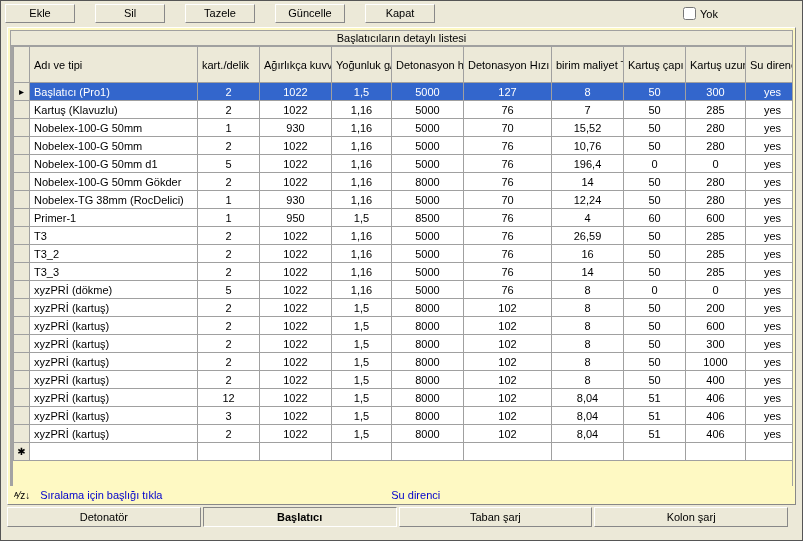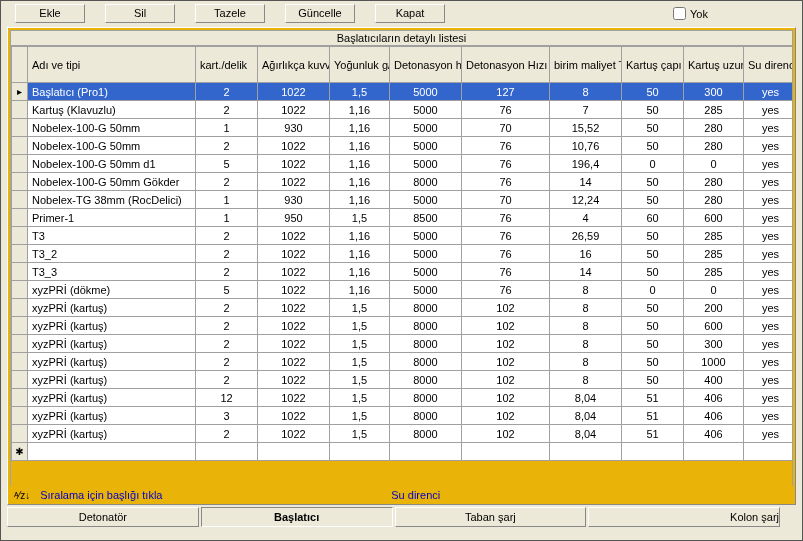--- a/index.html
+++ b/index.html
@@ -1,50 +1,50 @@
 <!DOCTYPE html>
 <html><head>
 <meta charset="utf-8">
 <style>
   * { box-sizing: border-box; margin: 0; padding: 0; }
   body { font-family: Tahoma, Arial, sans-serif; font-size: 11px; background: #ece9d8; width: 803px; height: 541px; overflow: hidden; }
 
   .window { width: 803px; height: 541px; background: #ece9d8; position: relative; border: 1px solid #555; }
 
-  .toolbar { display: flex; align-items: center; padding: 2px 14px; height: 24px; }
+  .toolbar { display: flex; align-items: center; padding: 2px 4px; height: 24px; }
   .toolbar button { font-family: Tahoma, Arial, sans-serif; font-size: 11px; background: #ece9d8; border: 1px solid #888; border-top-color: #fff; border-left-color: #fff; height: 19px; padding: 0 10px; margin-right: 20px; min-width: 70px; cursor: pointer; }
   .yok-wrap { margin-left: auto; margin-right: 80px; display: flex; align-items: flex-end; gap: 4px; }
   .yok-wrap input { width: 13px; height: 13px; }
 
-  .panel { margin: 2px 6px; border: 1px solid #888; border-top-color:#fff; border-left-color:#fff; padding: 2px; background: #eab308; height: 478px; display:flex; flex-direction:column; }
+  .panel { margin: 2px 6px; border: 1px solid #888; border-top-color:#fff; border-left-color:#fff; padding: 2px; background: #fef9c3; height: 478px; display:flex; flex-direction:column; }
 
   .grid-title { text-align: center; font-size: 11px; padding: 1px 0; border: 1px solid #a0a0a0; background:#ece9d8; }
 
-  .grid-wrap { flex: 1 1 auto; overflow: hidden; border-left:1px solid #a3a3a3; border-right:1px solid #a0a0a0; }
+  .grid-wrap { flex: 1 1 auto; overflow: hidden; border-left:3px solid #a3a3a3; border-right:1px solid #a0a0a0; }
 
   table { width: 100%; border-collapse: collapse; font-size: 11px; table-layout: fixed; }
   th, td { border: 1px solid #a0a0a0; padding: 2px 4px; height: 18px; white-space: nowrap; overflow: hidden; }
   th { background: #ece9d8; font-weight: normal; text-align: left; height: 36px; vertical-align: middle; }
   th.name-col, td.name-col { text-align: left; }
   td { text-align: center; background: #fff; }
   td.name-col { text-align: left; }
   tr.selected td { background: #3366cc; color: #fff; }
   .row-indicator { width: 16px; min-width:16px; background: #ece9d8 !important; text-align:center; color:#000 !important; font-size:10px; padding:0; }
   tr.selected .row-indicator { background:#ece9d8 !important; color:#000 !important; }
   .star-row td { background:#fff; }
   .star-row .row-indicator { color:#000; }
 
   .hint-row { display:flex; align-items:center; padding: 3px 4px 1px 4px; color:#0000cc; font-size:11px; }
   .hint-row .sort-icon { font-size:10px; margin-right:2px; color:#000; }
   .hint-row .hint-left { display:flex; align-items:center;gap:8px; }
   .hint-row .hint-center { flex:1; text-align:center; }
 
   .bottom-tabs { display:flex; margin: 0 6px 0 6px; height: 20px; }
   .tab { flex:1; border:1px solid #888; border-top-color:#fff; border-left-color:#fff; text-align:center; padding:3px 0; background:#ece9d8; cursor:pointer; margin-right:2px; font-size:11px; }
-  .tab:last-child { margin-right:16px;text-align:right; }
+  .tab:last-child { margin-right:8px; }
   .tab.active { font-weight:bold; border-top:1px solid #888; border-left:1px solid #888; border-bottom:1px solid #fff; border-right:1px solid #fff; }
 
   
   .c0 { width: 16px; }
   .c1 { width: 168px; }
   .c2 { width: 62px; }
   .c3 { width: 72px; }
   .c4 { width: 60px; }
   .c5 { width: 72px; }
   .c6 { width: 88px; }

